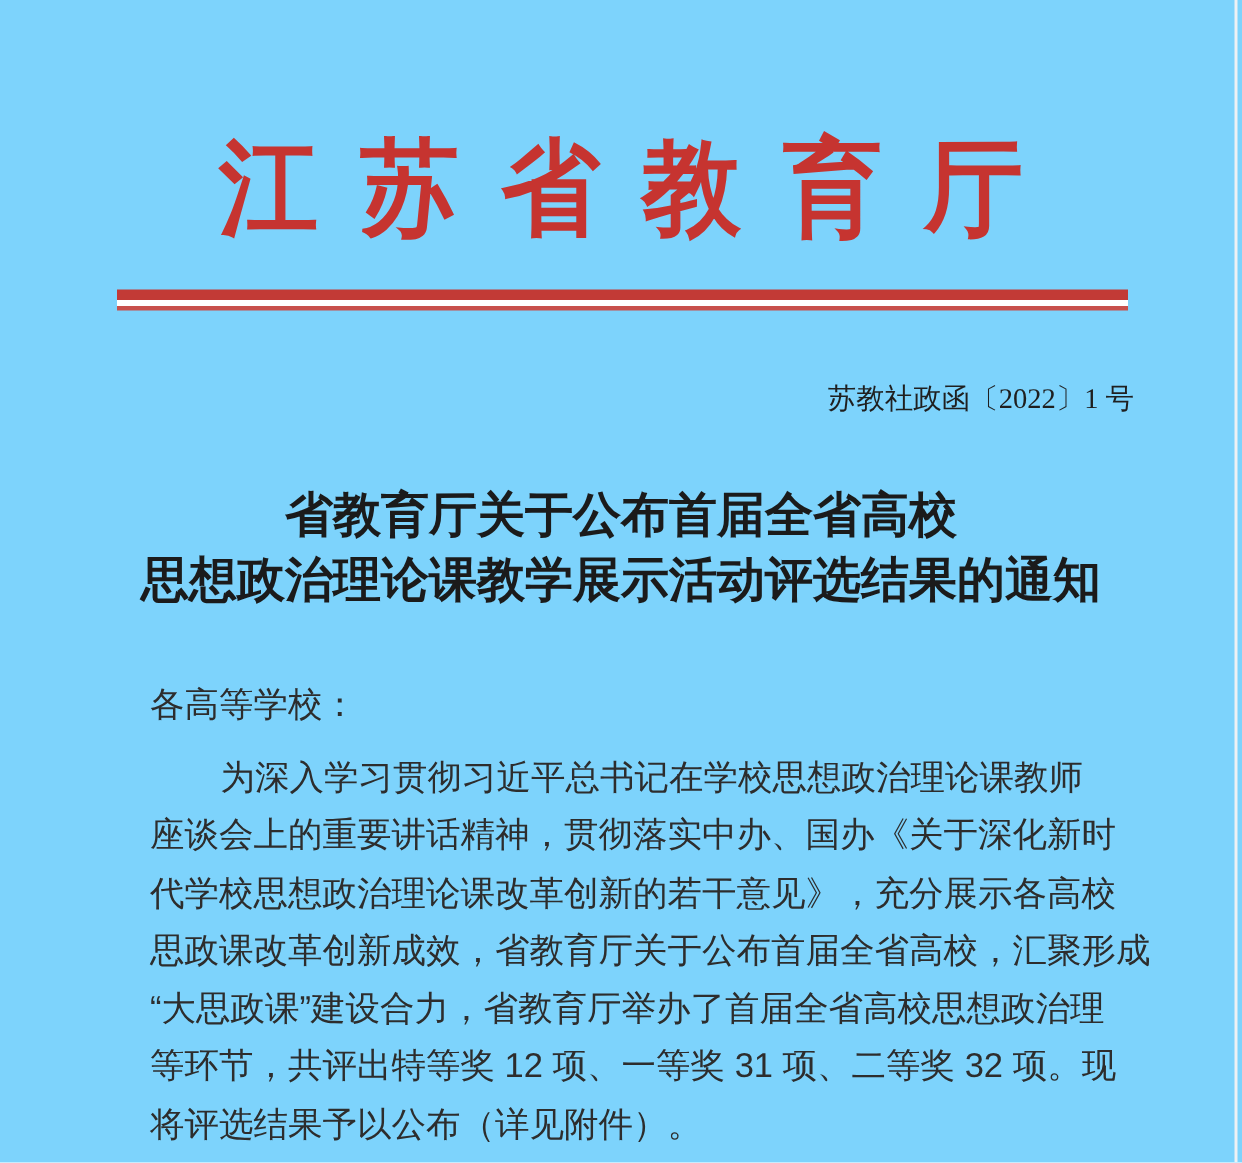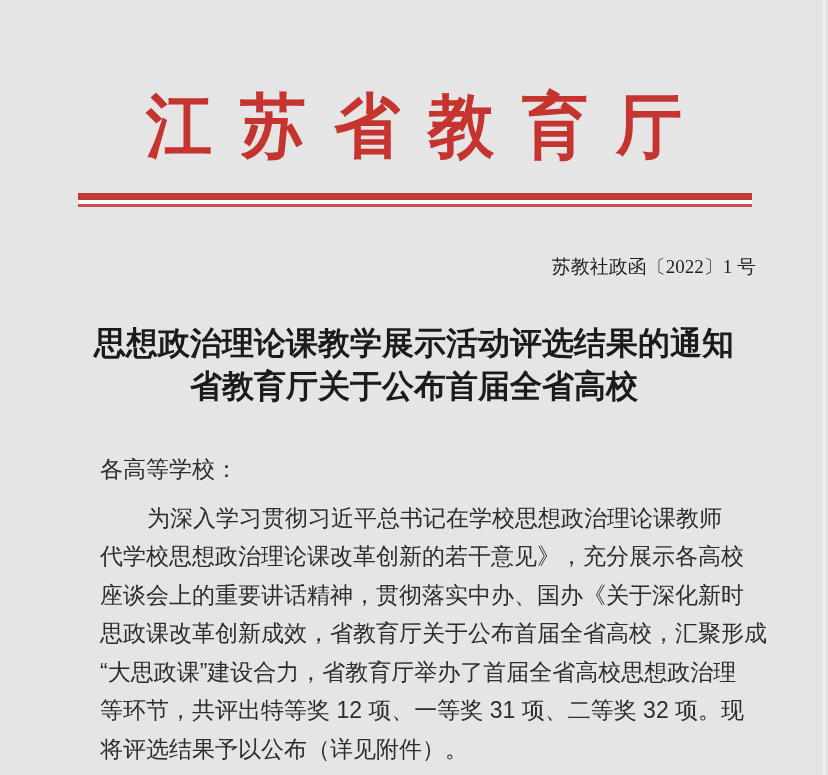--- a/index.html
+++ b/index.html
@@ -4,21 +4,21 @@
 <style>
   html, body {
     margin: 0;
     padding: 0;
     background: #ffffff;
   }
   .page {
     position: relative;
     width: 828px;
     height: 775px;
-    background: #e5e5e5;
+    background: #7dd3fc;
     overflow: hidden;
     font-family: "Liberation Sans", sans-serif;
   }
   .page-edge {
     position: absolute;
     top: 0;
     right: 3px;
     width: 2px;
     height: 100%;
     background: #eef1f4;
@@ -98,28 +98,28 @@
 
   <div class="rule">
     <div class="rule-thick"></div>
     <div class="rule-gap"></div>
     <div class="rule-thin"></div>
   </div>
 
   <div class="doc-number">苏教社政函〔2022〕1 号</div>
 
   <div class="title">
+    <div class="title-line">省教育厅关于公布首届全省高校</div>
     <div class="title-line">思想政治理论课教学展示活动评选结果的通知</div>
-    <div class="title-line">省教育厅关于公布首届全省高校</div>
   </div>
 
   <div class="body-text">
     <div class="salutation">各高等学校：</div>
     <div class="para-line first">为深入学习贯彻习近平总书记在学校思想政治理论课教师</div>
+    <div class="para-line">座谈会上的重要讲话精神，贯彻落实中办、国办《关于深化新时</div>
     <div class="para-line">代学校思想政治理论课改革创新的若干意见》，充分展示各高校</div>
-    <div class="para-line">座谈会上的重要讲话精神，贯彻落实中办、国办《关于深化新时</div>
     <div class="para-line">思政课改革创新成效，省教育厅关于公布首届全省高校，汇聚形成</div>
     <div class="para-line">“大思政课”建设合力，省教育厅举办了首届全省高校思想政治理</div>
     <div class="para-line">等环节，共评出特等奖 12 项、一等奖 31 项、二等奖 32 项。现</div>
     <div class="para-line">将评选结果予以公布（详见附件）。</div>
   </div>
 
 </div>
 
 </body></html>

